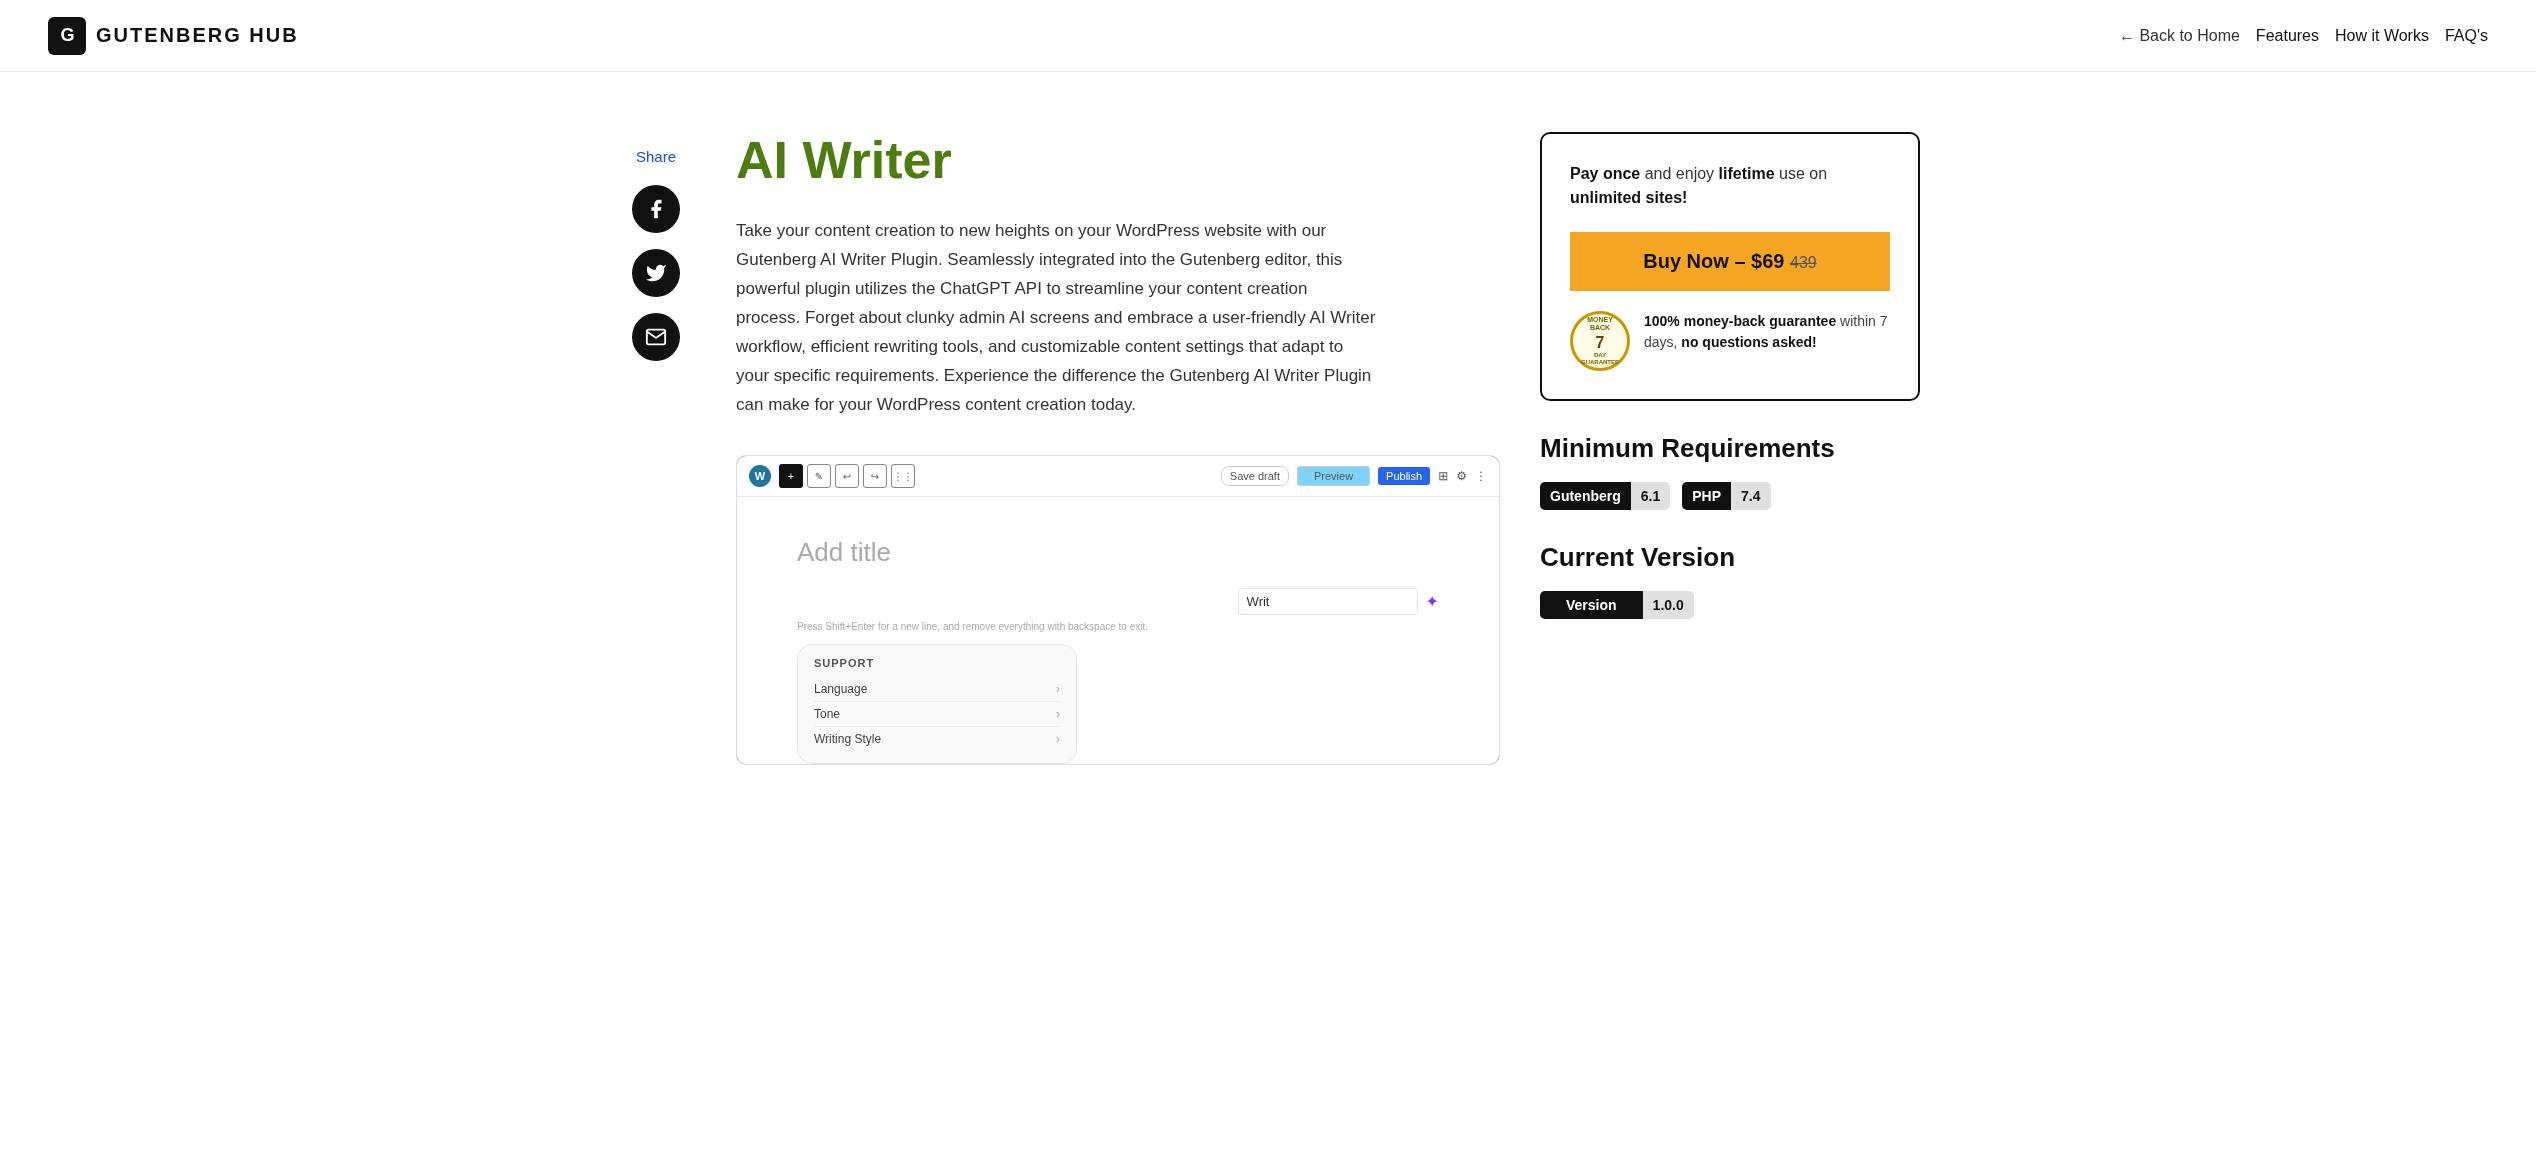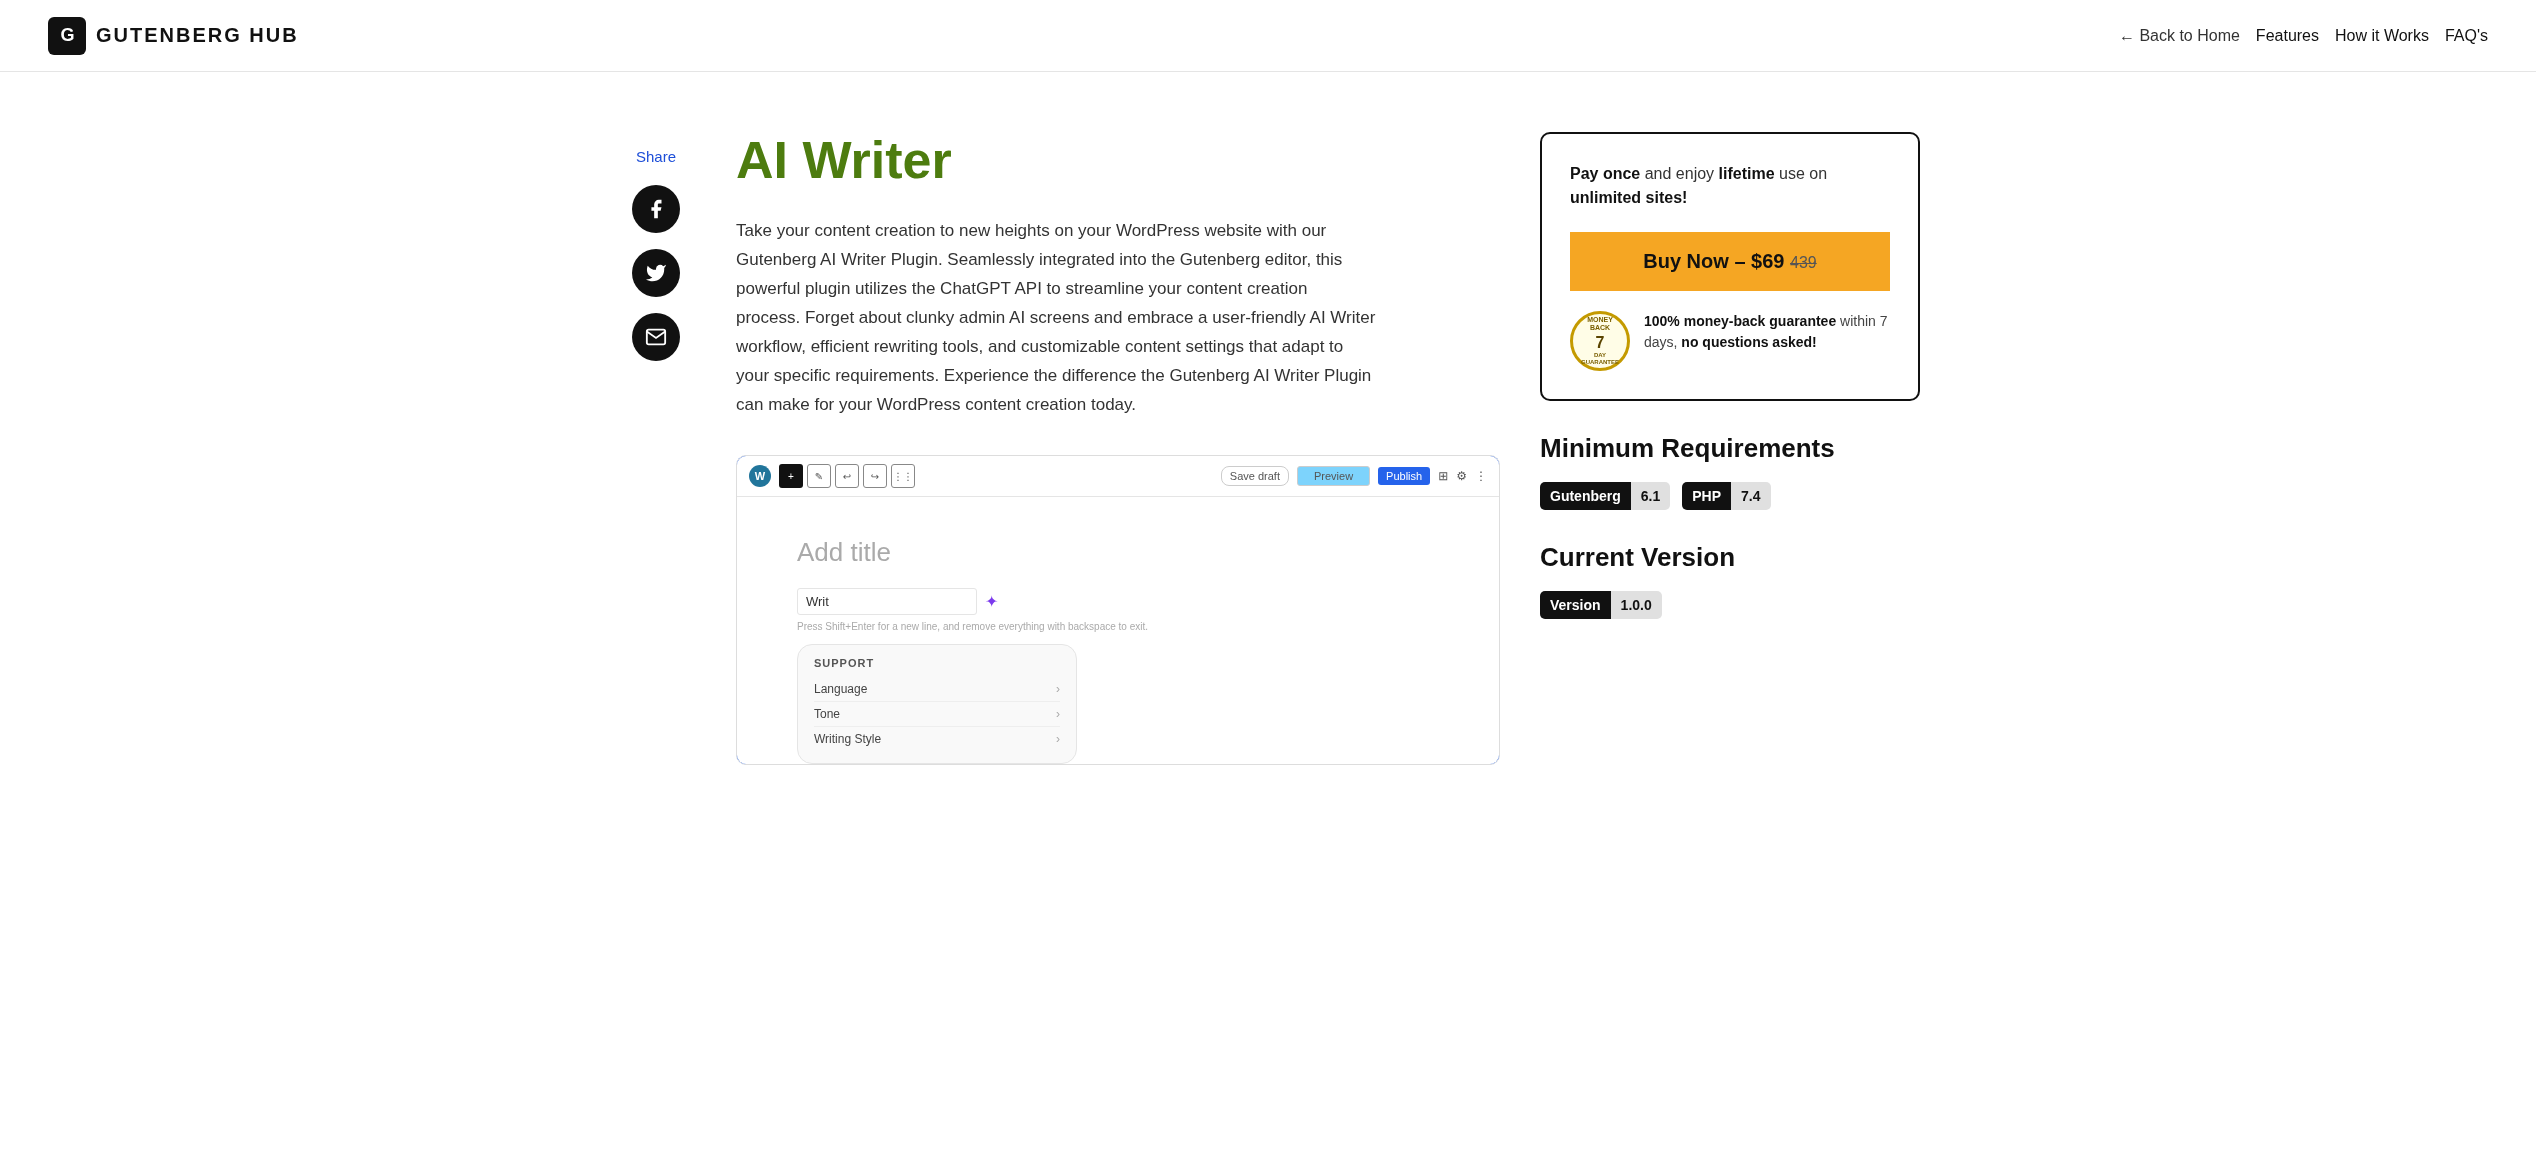--- a/index.html
+++ b/index.html
@@ -190,20 +190,21 @@
       font-size: 26px;
       color: #aaa;
       margin-bottom: 20px;
       font-weight: 400;
     }
     .preview-input-row {
       display: flex;
       align-items: center;
       gap: 8px;
       margin-bottom: 6px;
+      justify-content: flex-end;
     }
     .preview-input-box {
       border: 1px solid #e5e5e5;
       padding: 6px 10px;
       font-size: 12px;
       color: #555;
       width: 200px;
       border-radius: 3px;
     }
     .preview-sparkle {
@@ -337,21 +338,21 @@
       padding: 6px 10px;
     }
     .badge-value {
       background: #e0e0e0;
       color: #111;
       padding: 6px 10px;
     }
     .badge-version-label {
       background: #111;
       color: #fff;
-      padding: 6px 10px;
+      padding: 6px 26px;
     }
     .badge-version-value {
       background: #e0e0e0;
       color: #111;
       padding: 6px 10px;
     }
   </style>
 </head>
 <body>
 

